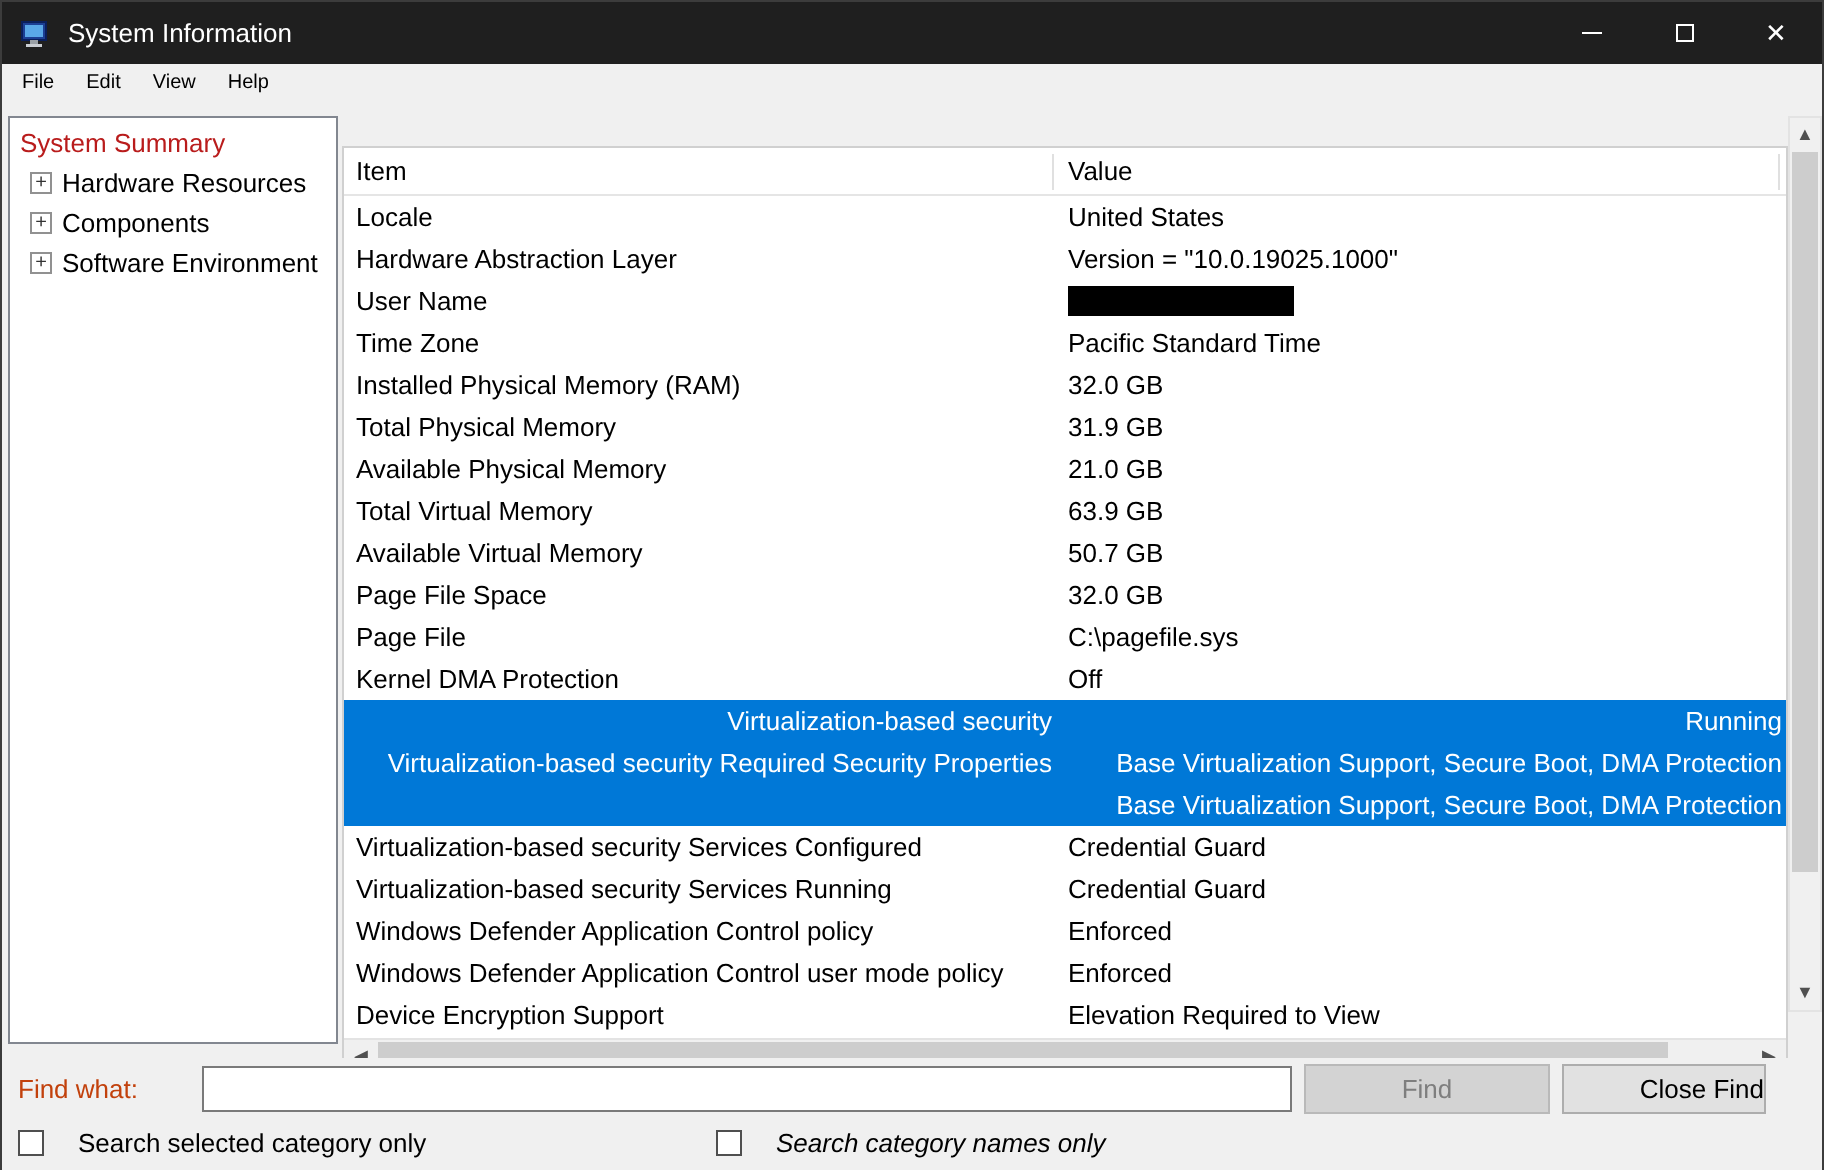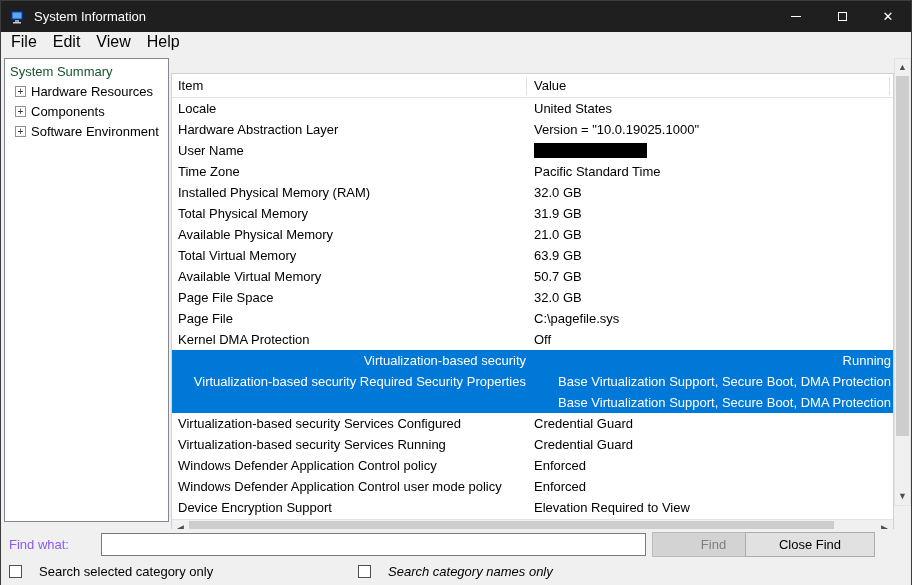--- a/index.html
+++ b/index.html
@@ -12,26 +12,26 @@
   .titlebar { position:absolute; left:0; top:0; width:100%; height:31px; background:#1f1f1f; display:flex; align-items:center; color:#fff; }
   .app-icon { margin-left:9px; width:16px; height:16px; display:inline-block; flex:0 0 auto; }
   .titletext { margin-left:8px; font-size:13px; color:#ffffff; }
   .win-buttons { margin-left:auto; display:flex; height:100%; }
   .win-btn { width:46px; height:100%; display:flex; align-items:center; justify-content:center; color:#fff; cursor:default; }
   .min-glyph { display:inline-block; width:10px; border-bottom:1px solid #fff; }
   .max-glyph { display:inline-block; width:9px; height:9px; border:1px solid #fff; }
   .close-glyph { font-size:13px; line-height:1; }
 
   
-  .menubar { position:absolute; left:0; top:31px; width:100%; height:23px; background:#f0f0f0; display:flex; align-items:flex-end; padding-left:2px; font-size:16px; }
+  .menubar { position:absolute; left:0; top:31px; width:100%; height:23px; background:#f0f0f0; display:flex; align-items:flex-start; padding-left:2px; font-size:10px; }
   .menu-item { padding:4px 8px; color:#000; }
 
   
   .tree-pane { position:absolute; left:3px; top:57px; width:165px; height:464px; background:#fff; border:1px solid #828790; overflow:hidden; padding-top:3px; font-size:13px; }
-  .tree-root { padding:2px 4px 2px 5px; color:#14532d; white-space:nowrap; }
+  .tree-root { padding:2px 4px 2px 5px; color:#b91c1c; white-space:nowrap; }
   .tree-item { display:flex; align-items:center; height:20px; padding-left:10px; white-space:nowrap; }
   .plusbox { width:11px; height:11px; border:1px solid #919191; background:#fff; color:#333; font-size:10px; line-height:9px; text-align:center; display:inline-block; margin-right:5px; flex:0 0 auto; }
   .tree-label { color:#000; }
 
   
   .list-pane { position:absolute; left:170px; top:72px; width:723px; height:464px; background:#fff; border:1px solid #d0d0d0; overflow:hidden; }
   .list-header { position:absolute; left:0; top:0; width:100%; height:24px; background:#ffffff; border-bottom:1px solid #e5e5e5; }
   .hdr-item { position:absolute; left:6px; top:0; line-height:24px; color:#000; }
   .hdr-value { position:absolute; left:362px; top:0; line-height:24px; color:#000; }
   .hdr-sep1 { position:absolute; left:354px; top:3px; width:1px; height:18px; background:#e0e0e0; }
@@ -51,25 +51,25 @@
   .hs-thumb { position:absolute; left:17px; top:1px; width:645px; height:15px; background:#cdcdcd; }
 
   .vscroll { position:absolute; left:893px; top:57px; width:17px; height:448px; background:#f0f0f0; border:1px solid #e3e3e3; }
   .vs-arrow { position:absolute; left:0; width:15px; height:17px; color:#505050; font-size:9px; line-height:17px; text-align:center; }
   .vs-up { top:0; }
   .vs-down { bottom:0; }
   .vs-thumb { position:absolute; left:1px; top:17px; width:13px; height:360px; background:#cdcdcd; }
 
   
   .findbar { position:absolute; left:0; top:528px; width:100%; height:57px; background:#f0f0f0; }
-  .find-label { position:absolute; left:8px; top:8px; color:#8b5cf6;text-align:center; }
+  .find-label { position:absolute; left:8px; top:8px; color:#c2410c;text-align:center; }
   .find-input { position:absolute; left:100px; top:4px; width:545px; height:23px; border:1px solid #7a7a7a; background:#fff; font:inherit; padding:0 4px; }
   .btn { position:absolute; top:3px; height:25px; font-size:13px; text-align:center; line-height:23px; cursor:default; }
   .find-btn { left:651px; width:123px; background:#d3d3d3; border:1px solid #b9b9b9; color:#7e7e7e; }
-  .close-btn { left:744px; width:130px; background:#e1e1e1; border:1px solid #adadad; color:#000; }
+  .close-btn { left:780px; width:102px; background:#e1e1e1; border:1px solid #adadad; color:#000;text-align:right; }
   .checkrow { position:absolute; left:0; top:35px; width:100%; height:20px; }
   .cbwrap { position:absolute; top:0; display:flex; align-items:center;gap:11px; }
   .cb1 { left:8px; }
   .cb2 { left:357px;font-style:italic; }
   .checkbox { width:13px; height:13px; border:1px solid #4f4f4f; background:#fff; display:inline-block; margin-right:6px; flex:0 0 auto; }
 </style>
 </head>
 <body>
 
 <div class="window">

